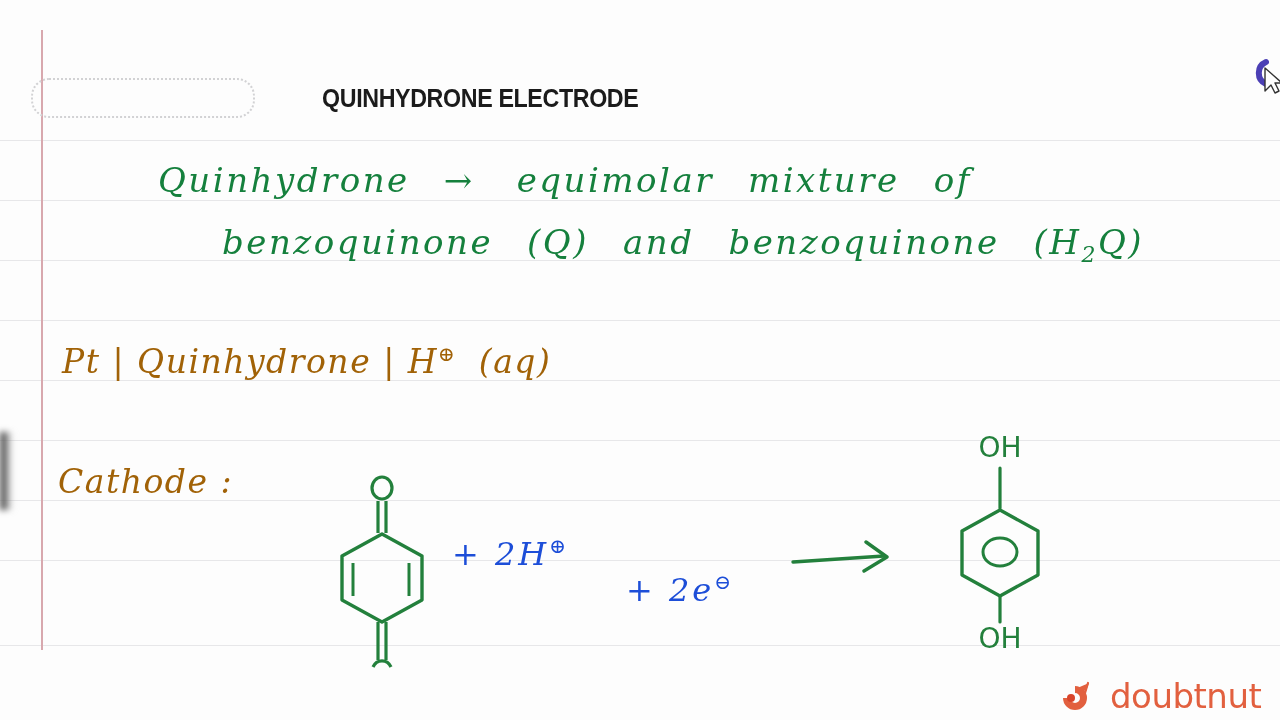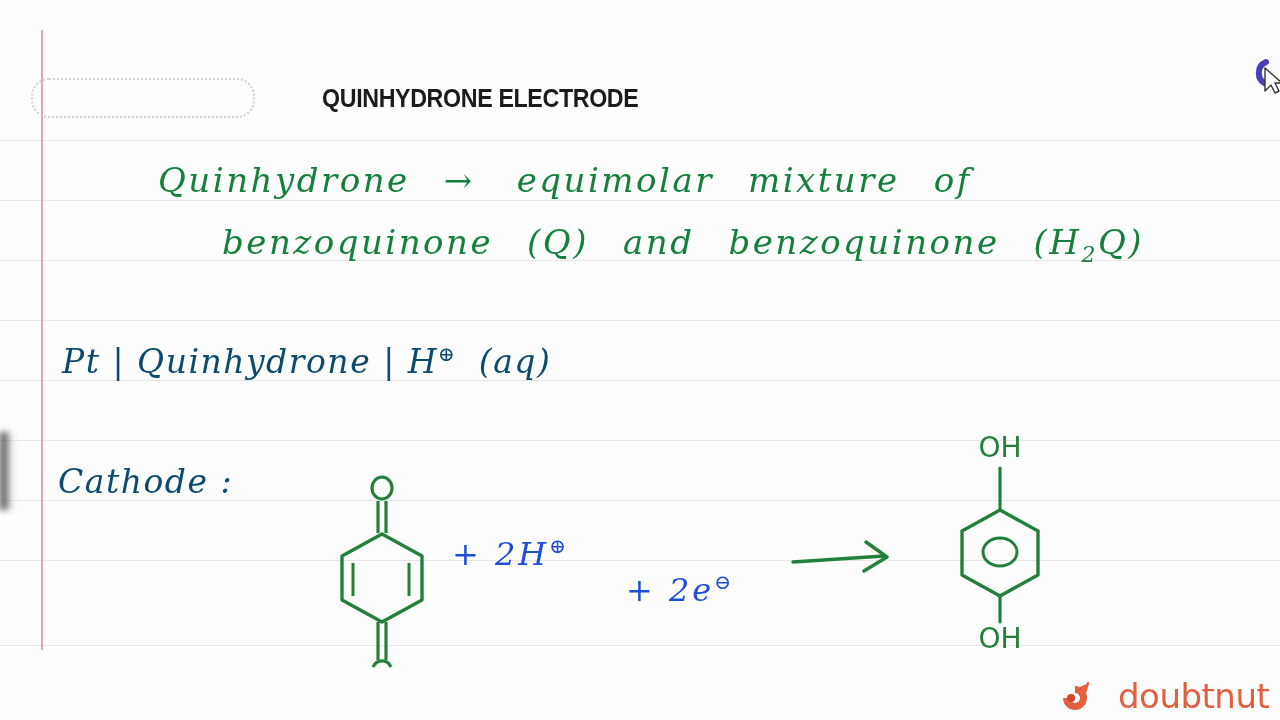--- a/index.html
+++ b/index.html
@@ -75,21 +75,21 @@
   }
 
   
   .hand {
     position: absolute;
     font-family: "DejaVu Serif", serif;
     font-style: italic;
     white-space: nowrap;
   }
   .hand.red  { color: #15803d; }
-  .hand.green{ color: #0c4a6e; }
+  .hand.green{ color: #a16207; }
 
   .ln1 { left: 158px; top: 160px; font-size: 34px; letter-spacing: 2.5px; }
   .ln1 .gap-sm { display:inline-block; width: 34px; }
   .ln1 .gap-lg { display:inline-block; width: 42px; }
 
   .ln2 { left: 222px; top: 222px; font-size: 34px; letter-spacing: 2.5px; }
   .ln2 .gap-sm { display:inline-block; width: 34px; }
 
   .ln3 { left: 62px; top: 342px; font-size: 33px; letter-spacing: 1.5px; }
   .ln4 { left: 58px; top: 462px; font-size: 33px; letter-spacing: 1.5px; }
@@ -128,21 +128,21 @@
 
   .struct { position: absolute; }
 
   
   .logo {
     position: absolute;
     left: 1058px;
     top: 676px;
     display: flex;
     align-items: center;
-    gap: 20px;
+    gap: 12px;
     text-align: center;
   }
   .logo-word {
     font-family: "DejaVu Sans", sans-serif;
     font-size: 34px;
     color: #e2603f;
     letter-spacing: -0.5px;
     line-height: 34px;
   }
 

